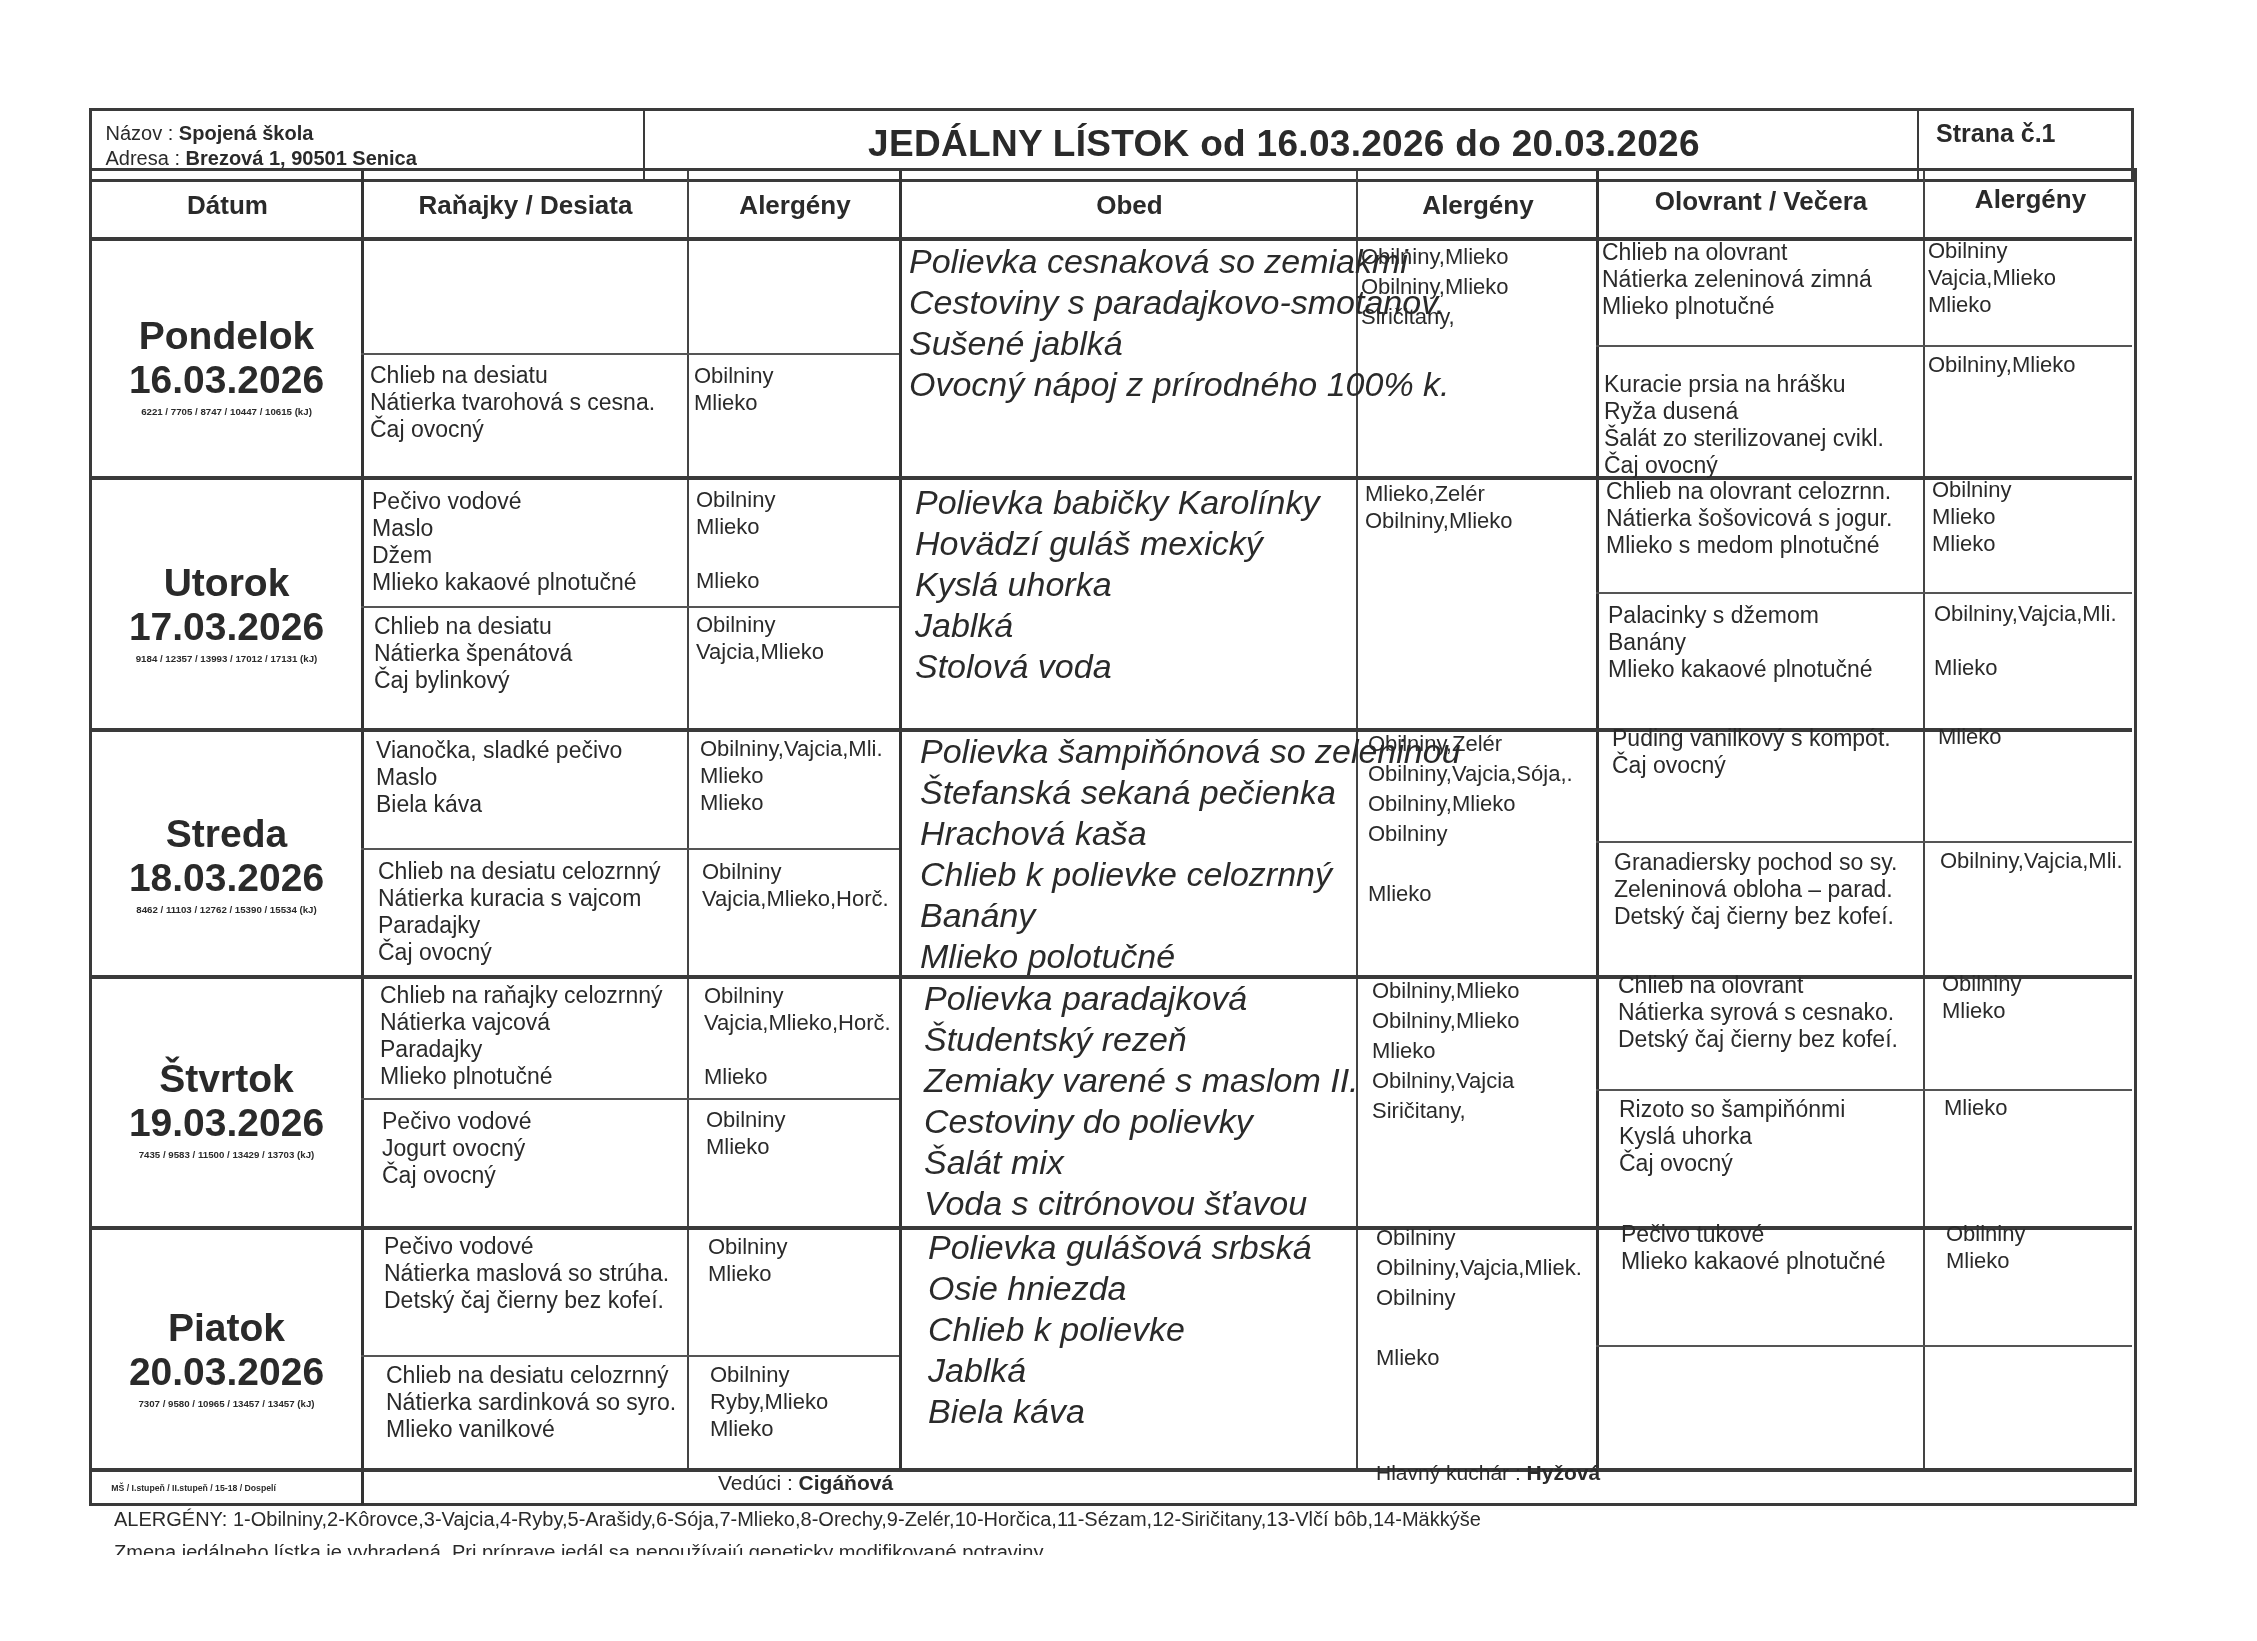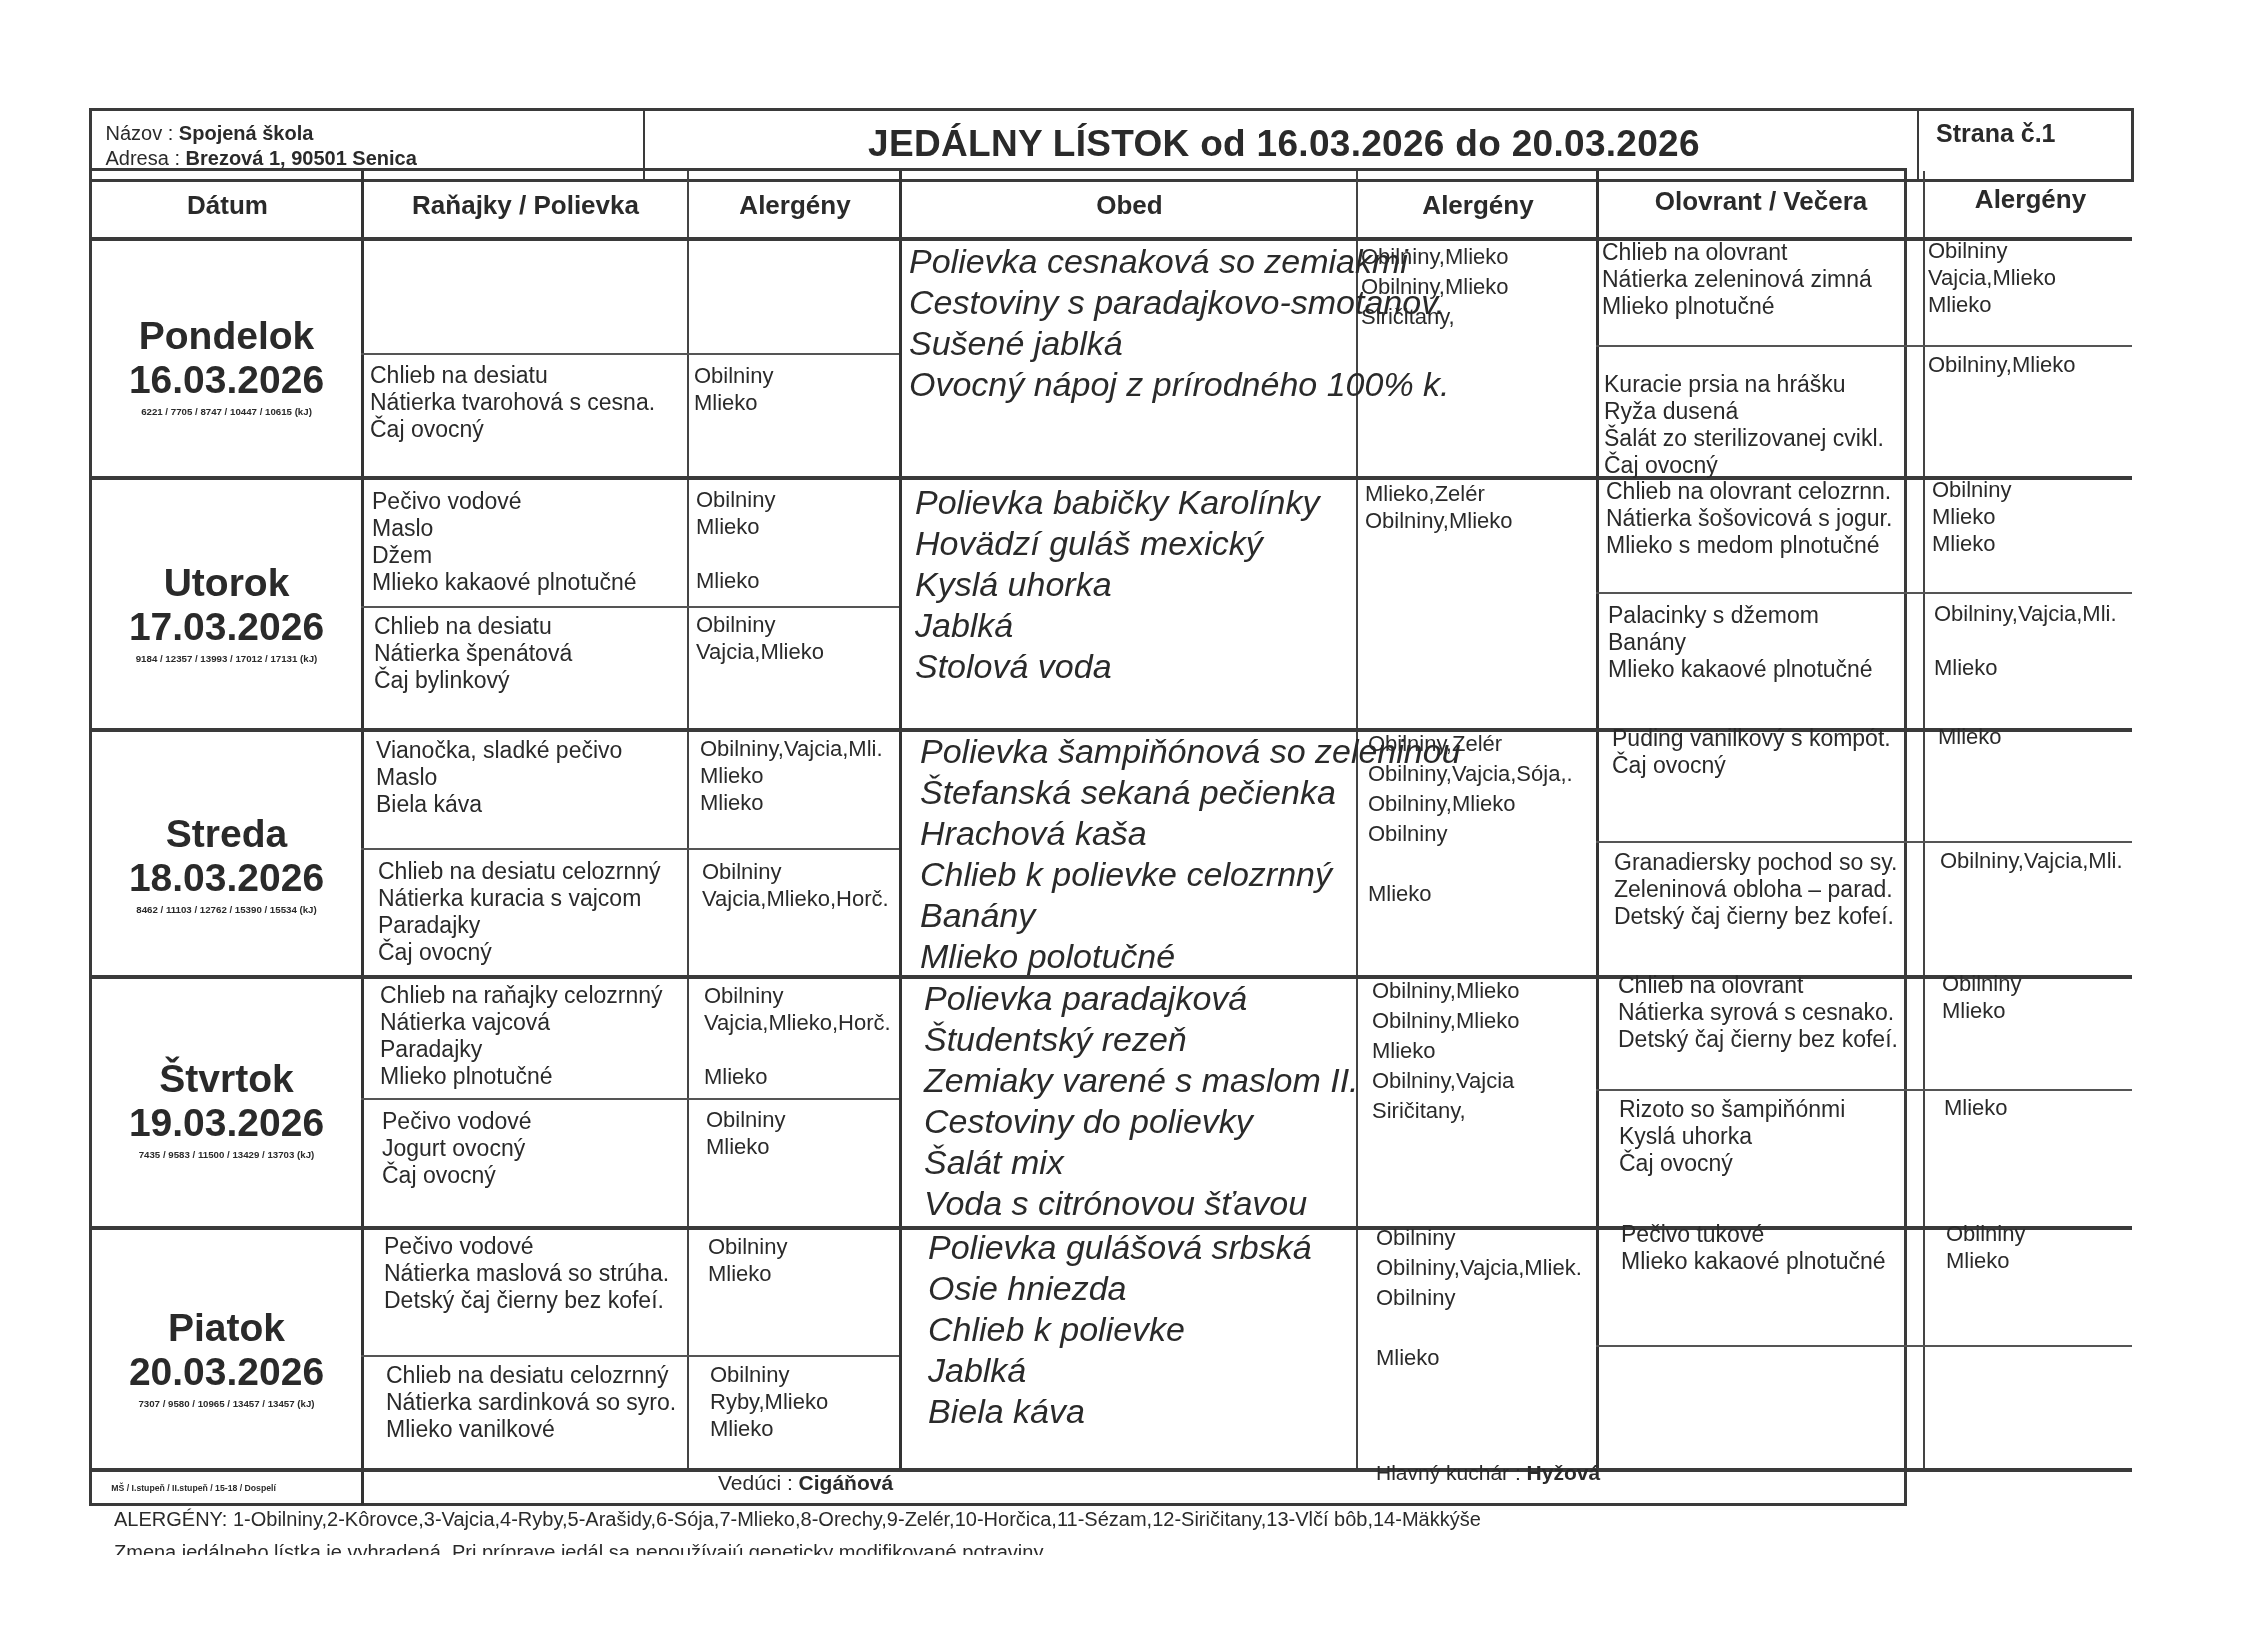--- a/index.html
+++ b/index.html
@@ -14,21 +14,21 @@
   
   .hdr { left: 89px; top: 75px; width: 2045px; height: 74px; border: 3.9px solid #3a3a3a; margin-top: 33px; }
   .hdr .div { position: absolute; top: 0; bottom: 0; width: 1.9px; background: #3a3a3a; }
   .hdr .school { position: absolute; left: 13.5px; top: 9.7px; font-size: 20px; line-height: 25px; }
   .hdr .school b { font-weight: bold; }
   .hdr .title { position: absolute; left: 555px; width: 1274px; top: 11.6px; text-align: center;
     font-size: 37px; font-weight: bold; letter-spacing: 0.3px; }
   .hdr .page { position: absolute; left: 1844px; top: 7.7px; font-size: 25px; font-weight: bold; }
 
   
-  .tbl { left: 89px; top: 168px; width: 1818px; height: 1338px; border: 3.9px solid #3a3a3a; }
+  .tbl { left: 89px; top: 168px; width: 2048px; height: 1338px; border: 3.9px solid #3a3a3a; }
   .vline { position: absolute; width: 1.9px; background: #444; }
   .vline.thick { width: 2.9px; background: #333; }
   .hline { position: absolute; height: 1.9px; background: #555; }
   .hline.thick { height: 3.9px; background: #3a3a3a; }
 
   .th { position: absolute; top: 0; height: 68px; font-size: 26px; font-weight: bold;
         display: flex; align-items: center; justify-content: center; }
 
   .day { position: absolute; text-align: center; }
   .day .name { font-size: 39px; font-weight: bold; line-height: 44px; }
@@ -56,21 +56,21 @@
   </div>
   <div class="div" style="left:551px"></div>
   <div class="title">JEDÁLNY LÍSTOK od 16.03.2026 do 20.03.2026</div>
   <div class="div" style="left:1825px"></div>
   <div class="page">Strana č.1</div>
 </div>
 
 <div class="abs tbl" id="tbl">
 
   <div class="th" style="left:0;width:271px">Dátum</div>
-  <div class="th" style="left:271px;width:325px">Raňajky / Polievka</div>
+  <div class="th" style="left:271px;width:325px">Raňajky / Desiata</div>
   <div class="th" style="left:597px;width:212px">Alergény</div>
   <div class="th" style="left:809px;width:457px">Obed</div>
   <div class="th" style="left:1266px;width:240px">Alergény</div>
   <div class="th" style="left:1506px;width:326px;top:-3.9px">Olovrant / Večera</div>
   <div class="th" style="left:1833px;width:211px;top:-5.8px">Alergény</div>
 
   <div class="vline thick" style="left:269px;top:0;height:1334px"></div>
   <div class="vline" style="left:595px;top:0;height:1297px"></div>
   <div class="vline thick" style="left:807px;top:0;height:1297px"></div>
   <div class="vline" style="left:1264px;top:0;height:1297px"></div>

